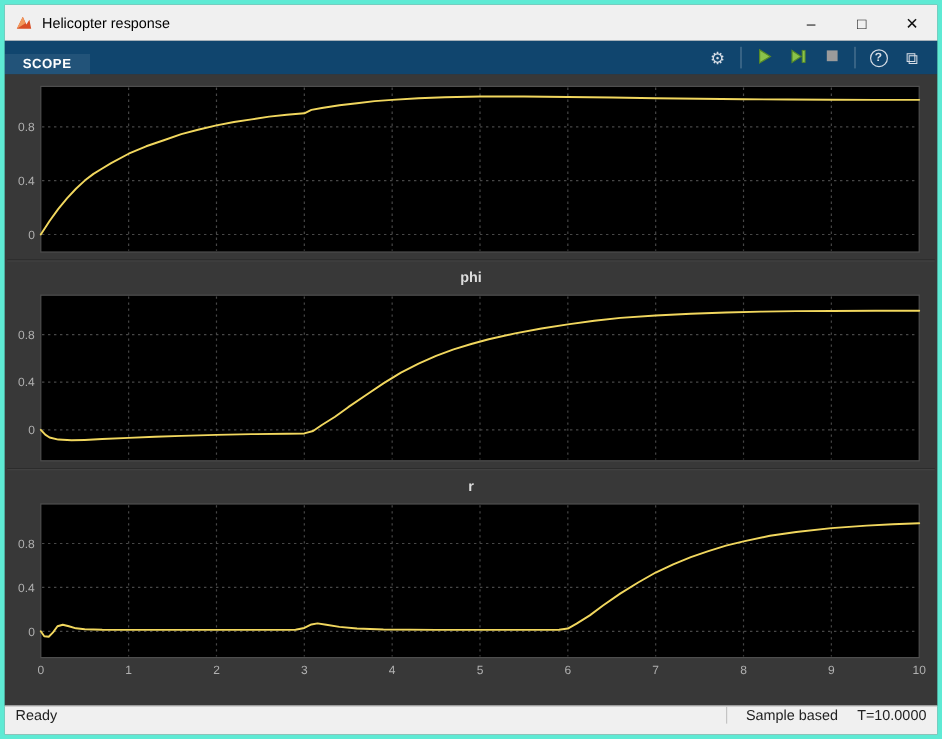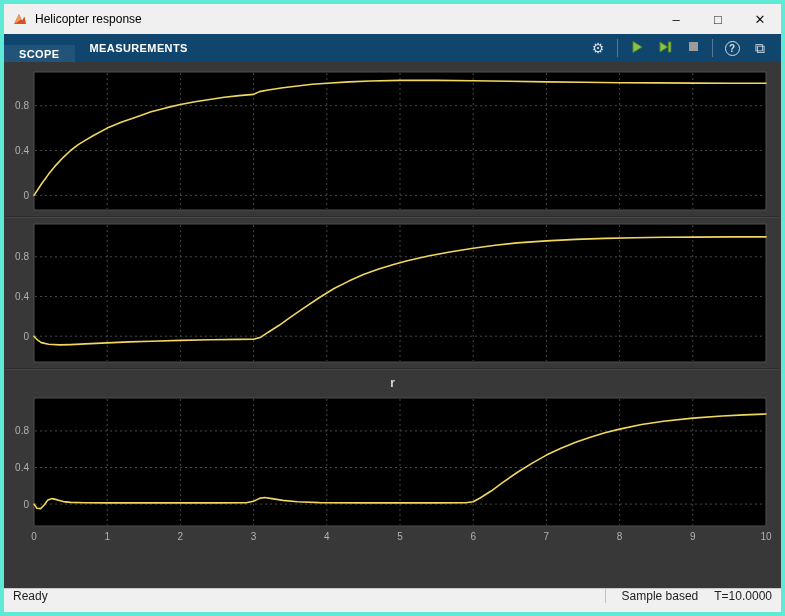--- a/index.html
+++ b/index.html
@@ -60,21 +60,20 @@
     <div class="win-controls">
       <button class="win-btn">–</button>
       <button class="win-btn">□</button>
       <button class="win-btn">✕</button>
     </div>
   </div>
 
   <div class="toolstrip">
     <div class="tabs">
       <div class="tab active">SCOPE</div>
-      <div class="tab">MEASUREMENTS</div>
     </div>
     <div class="toolbar">
       <button class="tool-btn">
         <span>⚙</span>
       </button>
       <span class="tool-sep"></span>
       <button class="tool-btn">
         <span>
           <svg width="14" height="14" viewBox="0 0 14 14">
               <polygon points="3,1.5 12,7 3,12.5" fill="#8bc34a" stroke="#558a28" stroke-width="1"></polygon>
@@ -126,20 +125,21 @@
           <text class="ticklabel" text-anchor="end" x="25" y="86.0">0.4</text>
           <line class="grid" x1="31" y1="37.7" x2="761" y2="37.7"></line>
           <text class="ticklabel" text-anchor="end" x="25" y="41.2">0.8</text>
           <polyline points="30.0,127.4 37.3,116.2 44.6,106.1 52.0,97.1 59.3,89.3 66.6,82.5 73.9,76.9 81.2,72.4 88.6,68.0 103.2,60.1 117.8,53.9 132.5,48.9 147.1,43.8 161.8,39.9 176.4,36.5 191.0,33.7 205.7,31.5 220.3,29.2 235.0,27.6 249.6,26.4 255.5,23.6 264.2,22.0 278.9,19.7 293.5,18.0 308.2,16.3 322.8,15.2 344.8,13.9 366.7,13.0 396.0,12.4 432.6,12.4 469.2,12.8 505.8,13.3 542.4,13.9 579.0,14.3 615.6,14.7 652.2,14.9 688.8,15.1 725.4,15.2 762.0,15.2" fill="none" stroke="#F1D75E" stroke-width="1.6" stroke-linejoin="round" stroke-linecap="round"></polyline>
         </svg>
     </div>
 
     <div class="splitter"></div>
 
     <div class="panel">
+      <div class="panel-title">phi</div>
       <svg width="783" height="146">
           <rect x="30" y="4" width="732" height="138" fill="#000" stroke="#4e4e4e"></rect>
           <line class="grid" x1="103.2" y1="5" x2="103.2" y2="141"></line>
           <line class="grid" x1="176.4" y1="5" x2="176.4" y2="141"></line>
           <line class="grid" x1="249.6" y1="5" x2="249.6" y2="141"></line>
           <line class="grid" x1="322.8" y1="5" x2="322.8" y2="141"></line>
           <line class="grid" x1="396.0" y1="5" x2="396.0" y2="141"></line>
           <line class="grid" x1="469.2" y1="5" x2="469.2" y2="141"></line>
           <line class="grid" x1="542.4" y1="5" x2="542.4" y2="141"></line>
           <line class="grid" x1="615.6" y1="5" x2="615.6" y2="141"></line>

